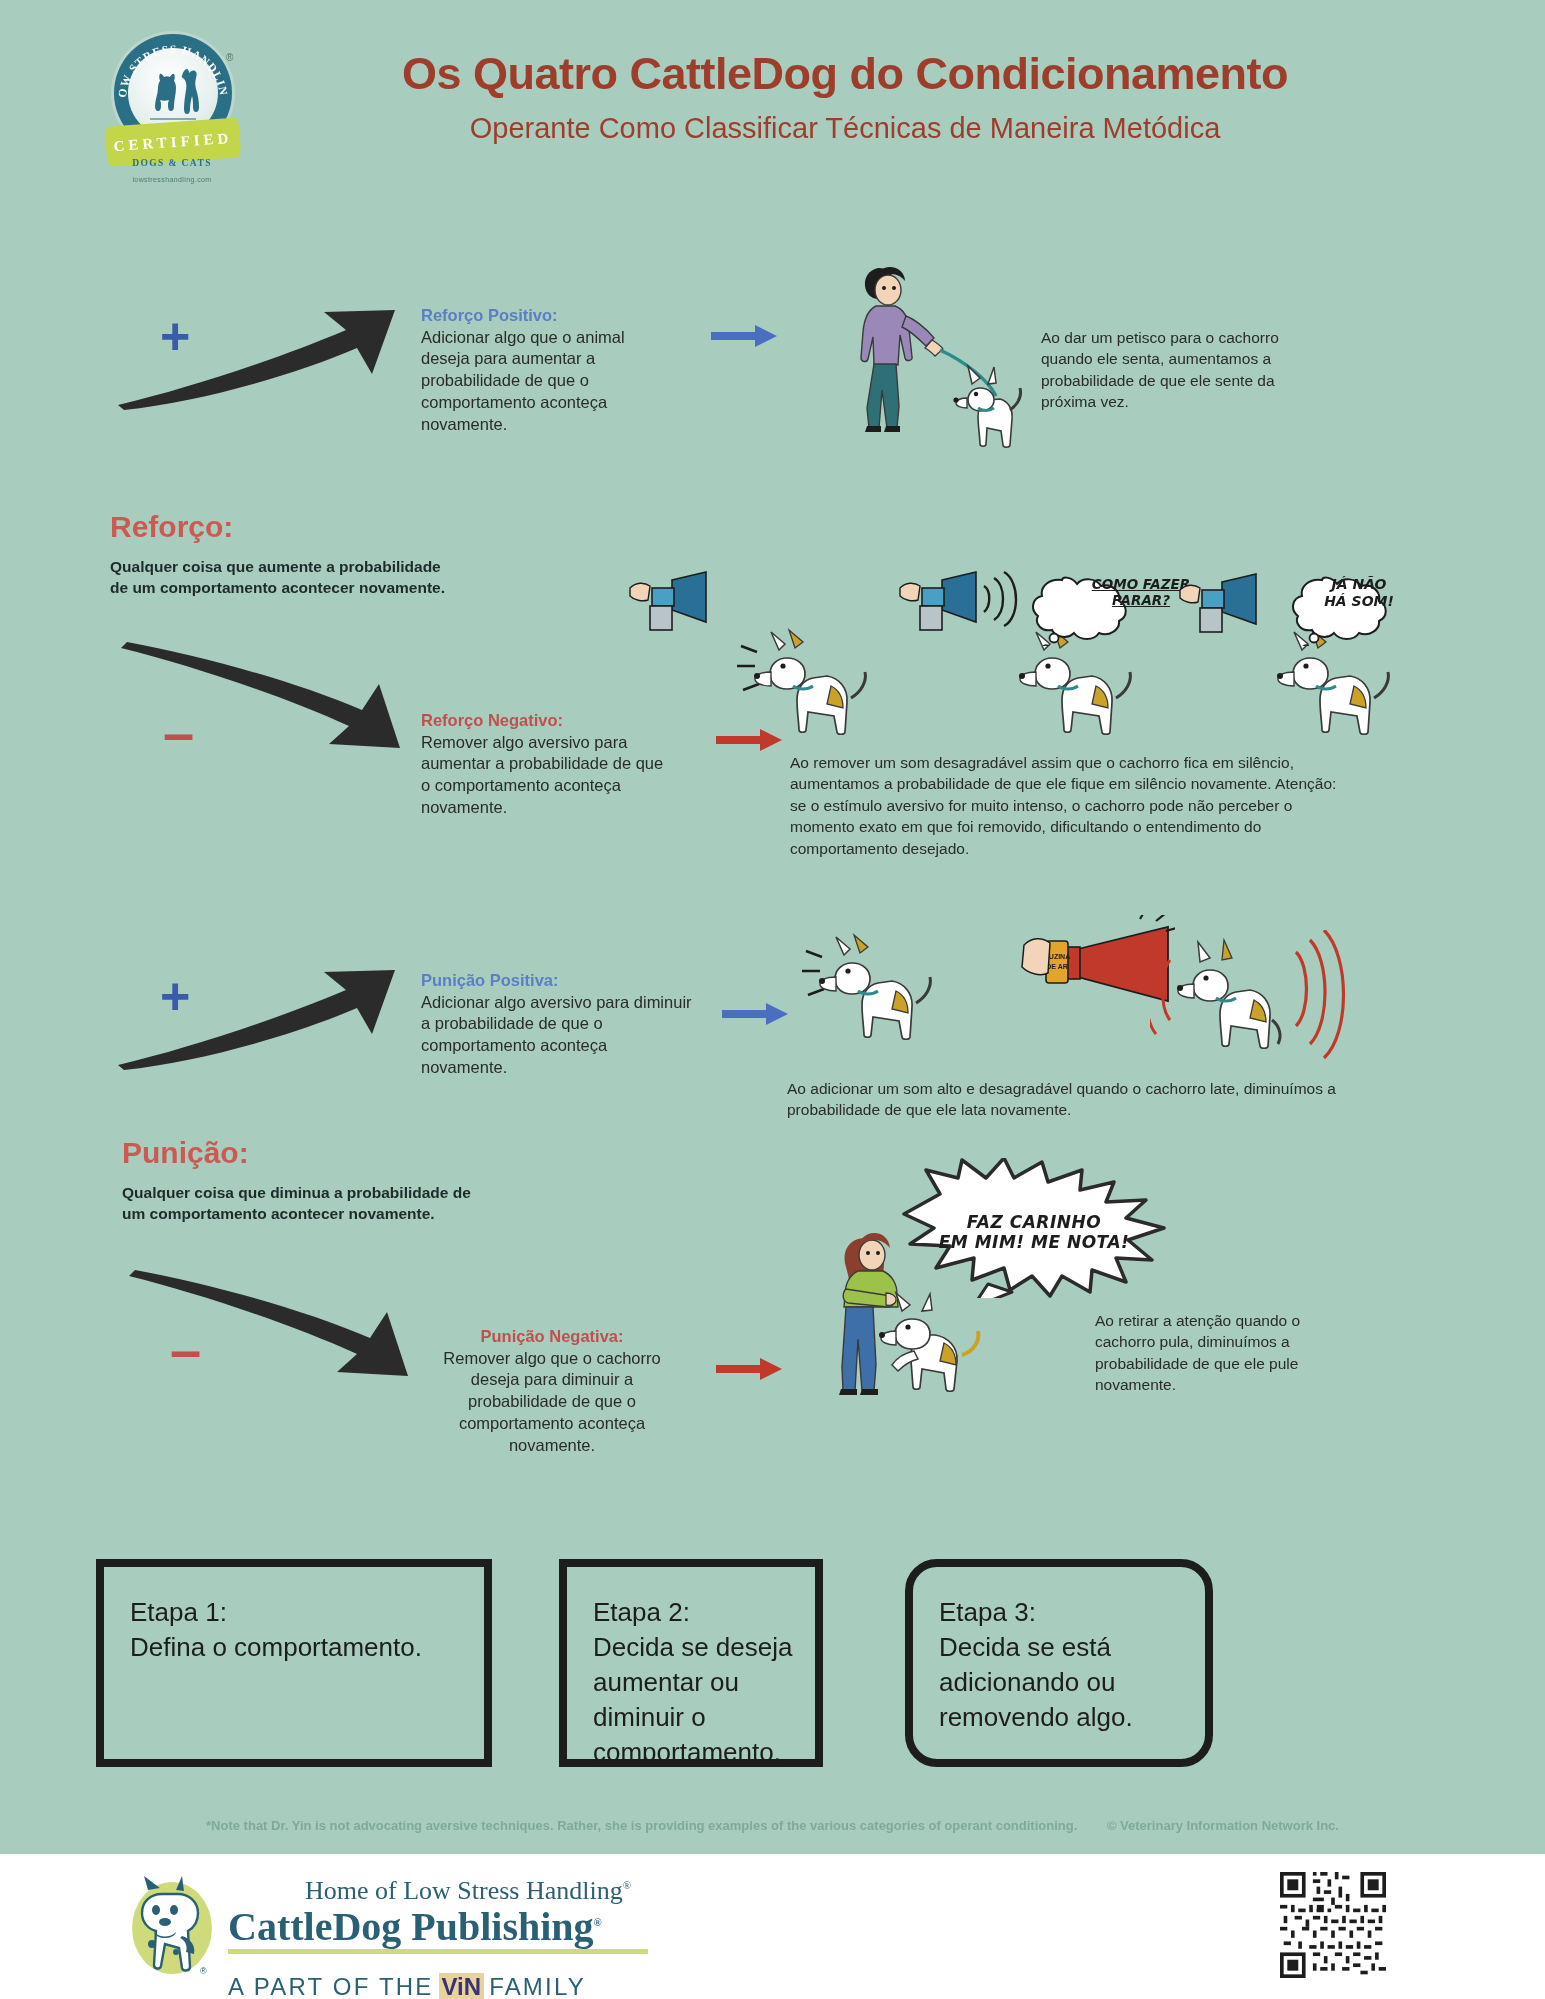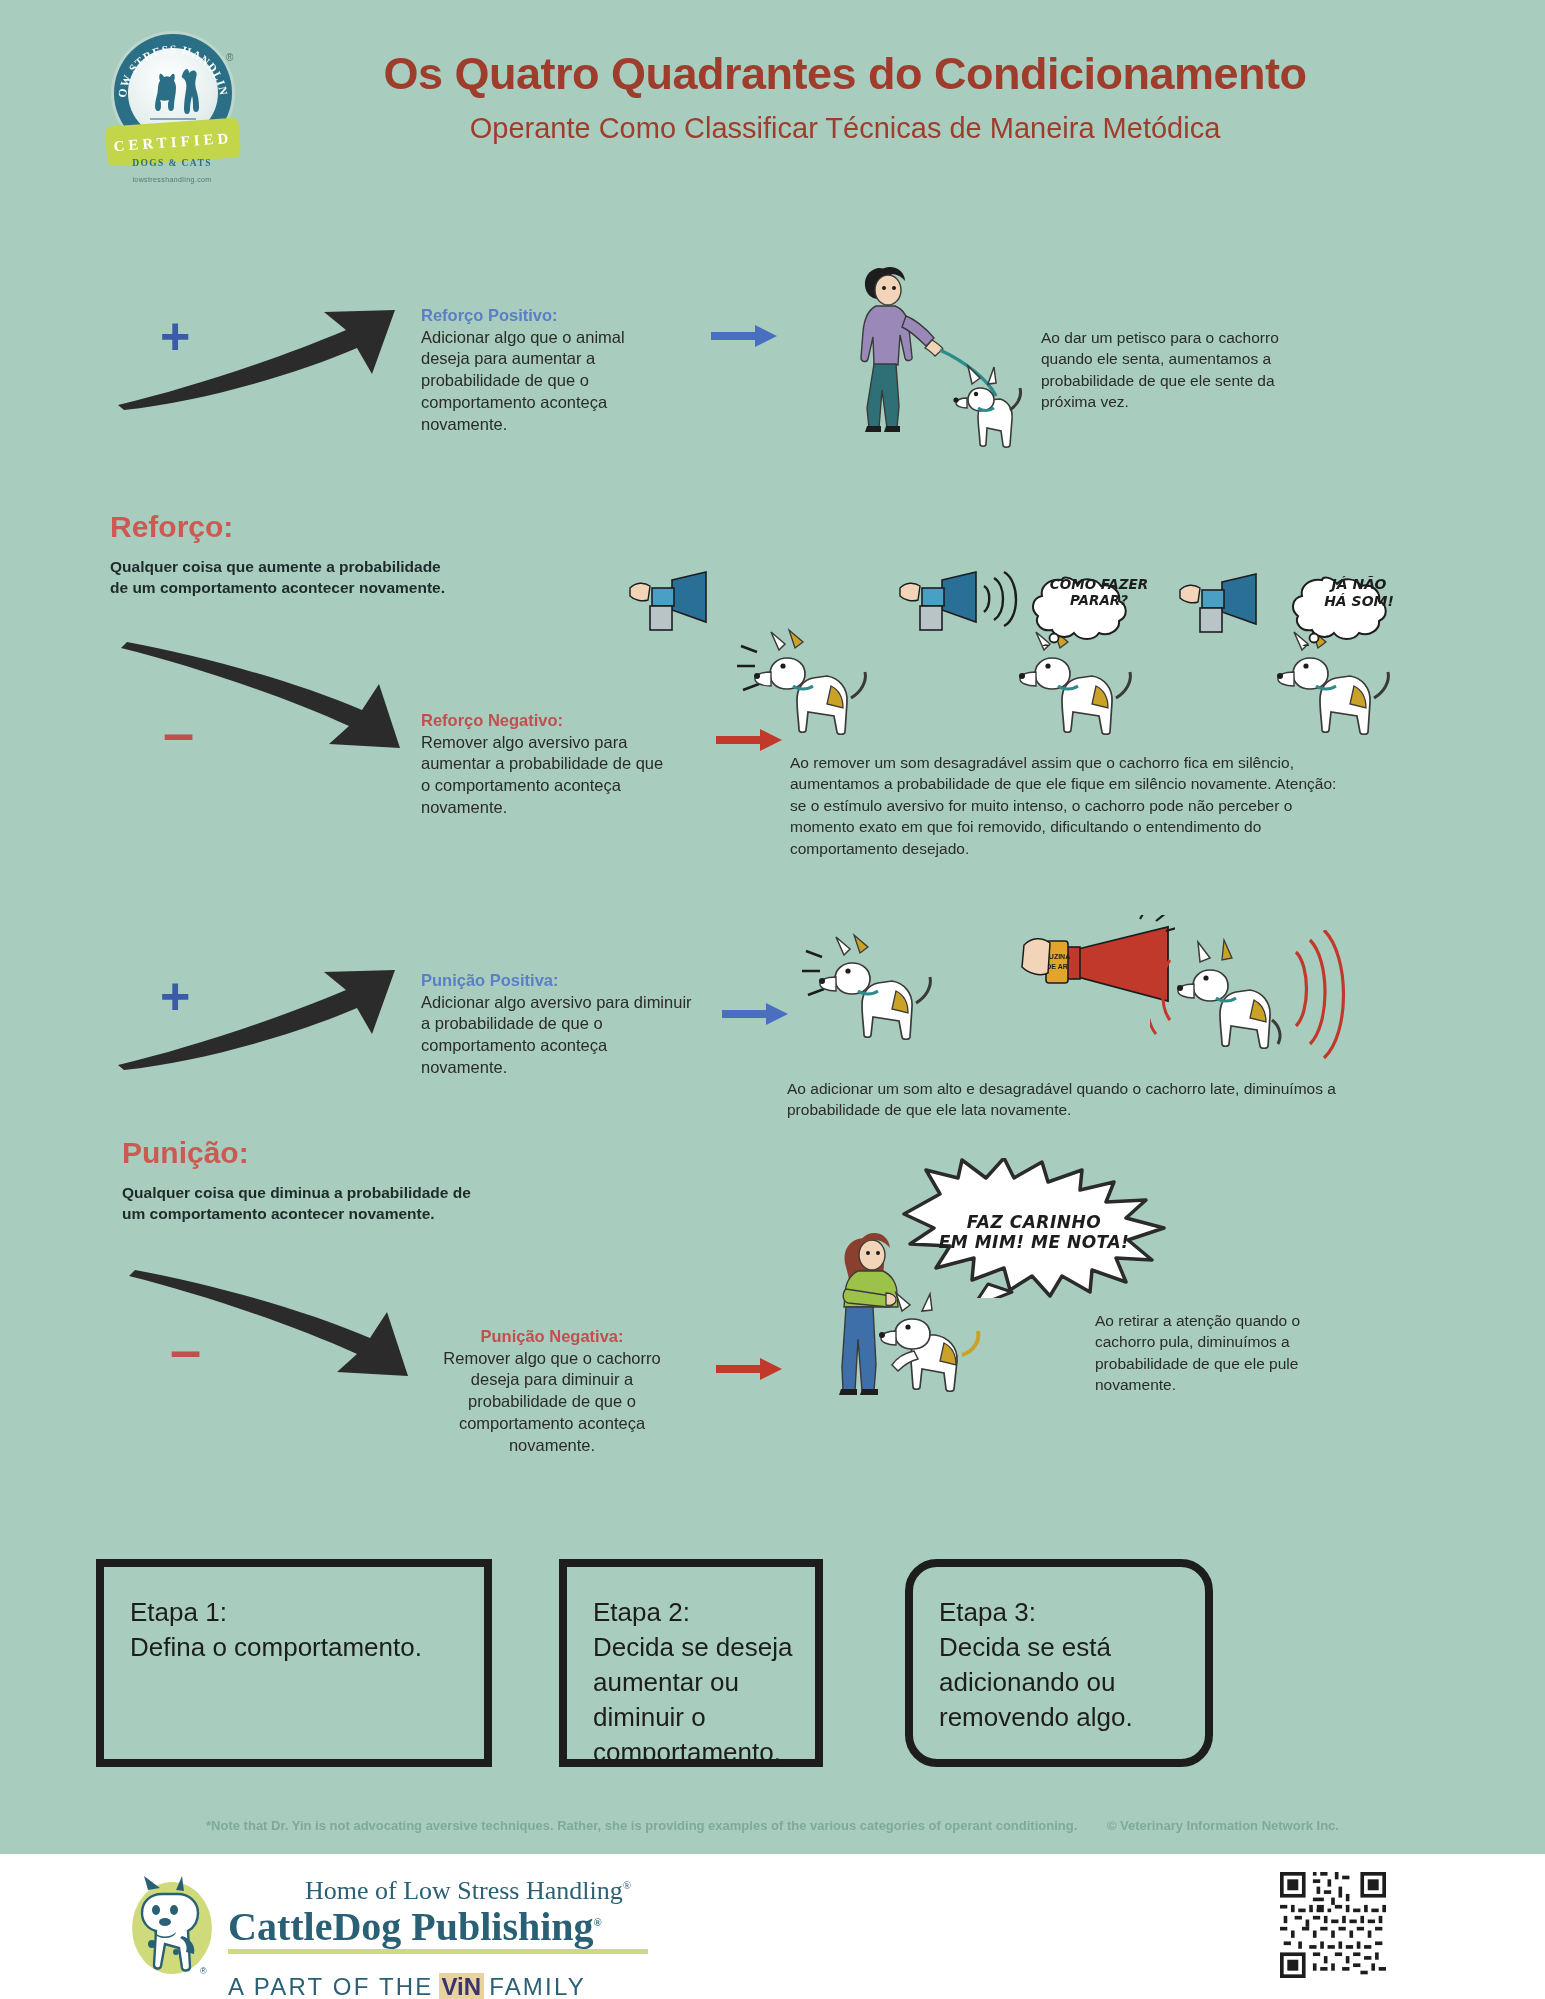--- a/index.html
+++ b/index.html
@@ -164,21 +164,21 @@
 
       <div class="badge-ribbon">
         <span>CERTIFIED</span>
       </div>
       <div class="badge-bottom">DOGS &amp; CATS</div>
       <div class="badge-url">lowstresshandling.com</div>
       <div style="position:absolute;left:126px;top:22px;font-size:10px;color:#5a6f6b;">®</div>
     </div>
 
     <div class="title-wrap">
-      <h1 class="main-title">Os Quatro Quadrantes do Condicionamento</h1>
+      <h1 class="main-title">Os Quatro CattleDog do Condicionamento</h1>
       <h2 class="sub-title">Operante Como Classificar Técnicas de Maneira Metódica</h2>
     </div>
   </div>
 
   <div class="sign plus" style="left:160px;top:310px;">+</div>
 
   <svg class="bigarrow" style="left:110px;top:300px;" width="290" height="110" viewBox="0 0 290 110">
     <path fill="#2b2b2b" d="M8 105 C 80 88, 170 58, 236 30 L214 12 L285 10 L262 74 L247 48 C182 76, 88 102, 14 110 Z"></path>
   </svg>
 
@@ -293,21 +293,21 @@
     <circle cx="48" cy="46" r="2.6" fill="#1d1d1d"></circle>
     <path fill="none" stroke="#3a3a3a" stroke-width="3" d="M116 78c10-6 16-16 14-26"></path>
     <path fill="none" stroke="#2e8b8b" stroke-width="3" d="M58 66c6 4 14 4 20 0"></path>
   </svg>
 
   <svg class="illus" style="left:1032px;top:556px;" width="130" height="90" viewBox="0 0 130 90">
     <path fill="#ffffff" stroke="#1d1d1d" stroke-width="2" d="M30 24c-12-2-22 6-20 16-10 2-12 14-4 20-4 8 4 16 14 14 4 8 16 9 22 3 6 8 20 8 25 0 10 4 21-3 20-12 9-4 9-16 0-20 2-10-8-18-18-15-5-8-18-9-24-2-5-7-14-8-15-4z"></path>
     <circle cx="22" cy="82" r="4.5" fill="#fff" stroke="#1d1d1d" stroke-width="1.8"></circle>
     <circle cx="14" cy="92" r="3" fill="#fff" stroke="#1d1d1d" stroke-width="1.6"></circle>
   </svg>
-  <div class="bubble-txt" style="left:1038px;top:576px;width:122px;font-size:13.5px;white-space:pre-line;">COMO FAZER
+  <div class="bubble-txt" style="left:1080px;top:576px;width:122px;font-size:13.5px;white-space:pre-line;text-decoration:underline;">COMO FAZER
 PARAR?</div>
 
   <svg class="illus" style="left:1178px;top:572px;" width="100" height="80" viewBox="0 0 100 80">
     <path fill="#2a6f96" stroke="#1d1d1d" stroke-width="1.6" d="M44 10 L78 2 L78 52 L44 40 Z"></path>
     <rect x="24" y="18" width="22" height="18" fill="#4a9fc4" stroke="#1d1d1d" stroke-width="1.6"></rect>
     <rect x="22" y="36" width="22" height="24" fill="#b9c4c9" stroke="#1d1d1d" stroke-width="1.6"></rect>
     <path fill="#f2d5b8" stroke="#1d1d1d" stroke-width="1.4" d="M2 18c6-6 14-6 20-2l-2 14c-6 2-14 0-18-4z"></path>
   </svg>
 
   <svg class="illus" style="left:1258px;top:620px;" width="160" height="130" viewBox="0 0 160 130">

